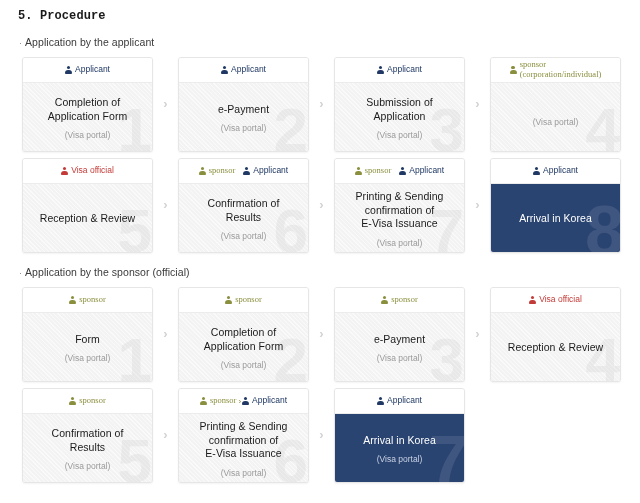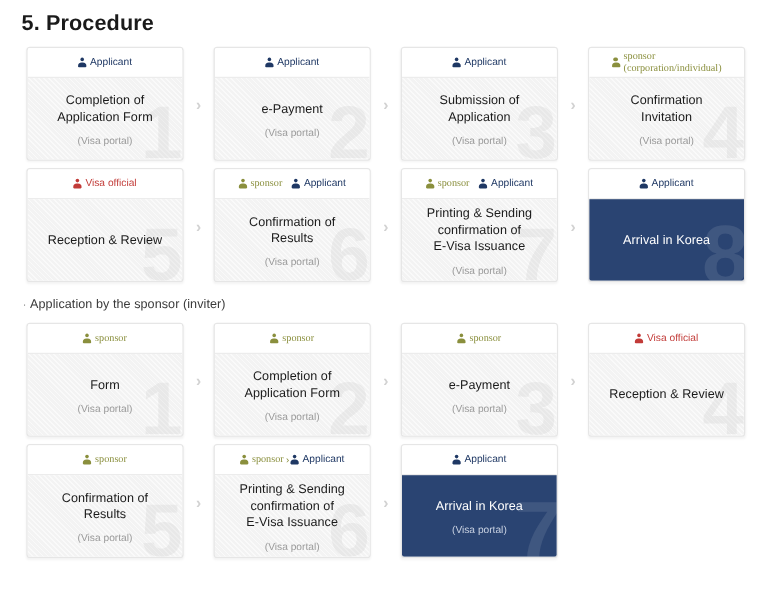--- a/index.html
+++ b/index.html
@@ -12,43 +12,44 @@
     height: 503px;
     overflow: hidden;
     font-family: "Liberation Sans", sans-serif;
     color: #222;
     position: relative;
   }
 
   .page { padding: 0; }
 
   .section-title {
-    font-size: 18px;
+    font-size: 12px;
     font-weight: bold;
     color: #1a1a1a;
     margin: 9px 0 0 18px;
     letter-spacing: 0.1px;
+    font-family: Liberation Mono, monospace;
   }
 
   .sub-title {
     font-size: 10.5px;
     color: #3a3a3a;
     margin: 13px 0 0 19px;
     letter-spacing: 0.05px;
   }
   .sub-title .bullet {
     color: #888;
     margin-right: 3px;
     font-size: 9px;
   }
 
   
   .flow-row {
     display: flex;
-    align-items: flex-end;
+    align-items: flex-start;
     margin-left: 22px;
     margin-top: 9px;
   }
   .flow-row.tight { margin-top: 6px; }
 
   .card {
     width: 131px;
     flex: 0 0 131px;
     box-sizing: border-box;
     background: #fdfdfd;
@@ -191,20 +192,21 @@
   }
 </style>
 </head>
 <body>
 
 <div class="page">
 
   <div class="section-title">5. Procedure</div>
 
   <div id="sections-root">
+      <div class="sub-title"><span class="bullet">·</span><span>Application by the applicant</span></div>
       <div class="flow-row">
         <div class="card">
           <div class="card-head">
             <span class="role role-applicant">
               <span class="person"></span>
               <span class="label">Applicant</span>
             </span>
           </div>
           <div class="card-body">
             <span class="wm">1</span>
@@ -243,21 +245,20 @@
         <div class="arrow">›</div>
         <div class="card">
           <div class="card-head">
             <span class="role role-sponsor two-line">
               <span class="person"></span>
               <span class="label">sponsor<br>(corporation/individual)</span>
             </span>
           </div>
           <div class="card-body">
             <span class="wm">4</span>
-            <div class="card-label">Confirmation<br>Invitation</div>
             <div class="card-sub">(Visa portal)</div>
           </div>
         </div>
       </div>
       <div class="flow-row tight">
         <div class="card">
           <div class="card-head">
             <span class="role role-official">
               <span class="person"></span>
               <span class="label">Visa official</span>
@@ -311,21 +312,21 @@
               <span class="person"></span>
               <span class="label">Applicant</span>
             </span>
           </div>
           <div class="card-body">
             <span class="wm">8</span>
             <div class="card-label">Arrival in Korea</div>
           </div>
         </div>
       </div>
-      <div class="sub-title"><span class="bullet">·</span><span>Application by the sponsor (inviter)</span></div>
+      <div class="sub-title"><span class="bullet">·</span><span>Application by the sponsor (official)</span></div>
       <div class="flow-row">
         <div class="card">
           <div class="card-head">
             <span class="role role-sponsor">
               <span class="person"></span>
               <span class="label">sponsor</span>
             </span>
           </div>
           <div class="card-body">
             <span class="wm">1</span>

